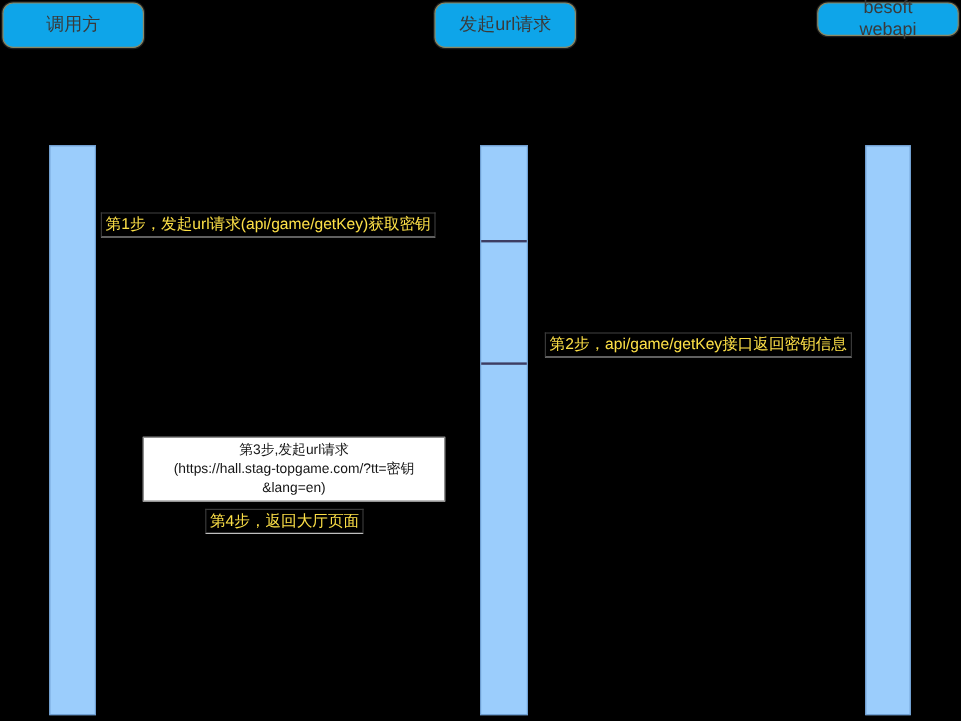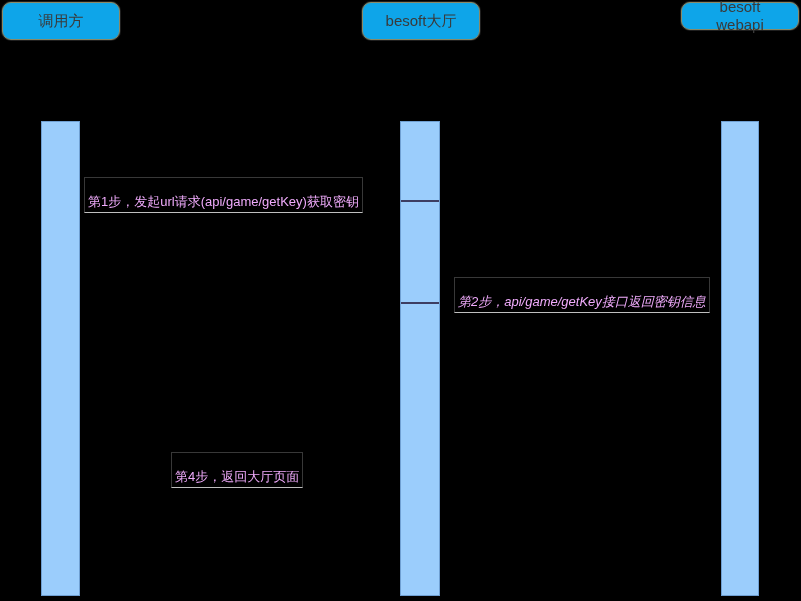--- a/index.html
+++ b/index.html
@@ -27,61 +27,63 @@
   }
   .bar-left  { left: 41px;  top: 121px; width: 39px; height: 475px; }
   .bar-mid   { left: 400px; top: 121px; width: 40px; height: 475px; display: flex; flex-direction: column; padding: 0; }
   .bar-right { left: 721px; top: 121px; width: 38px; height: 475px; }
   .seg  { box-sizing: border-box; width: 100%; }
   .seg1 { height: 78px; }
   .seg2 { height: 102px; border-top: 2px solid #3d3d62; }
   .seg3 { height: 293px; border-top: 2px solid #3d3d62; }
 
   .msg {
-    position: absolute; color: #f0abfc; font-size: 13px; line-height: 16px;
-    white-space: nowrap; padding: 16px 3px 2px;
+    position: absolute; color: #fde047; font-size: 13px; line-height: 16px;
+    white-space: nowrap; padding: 1px 3px 2px;
     border: 1px solid rgba(255,255,255,0.22);
     border-bottom-color: rgba(255,255,255,0.75);
     background: transparent;
   }
   .msg1 { left: 84px;  top: 177px; }
-  .msg2 { left: 454px; top: 277px; font-style: italic; }
-  .msg4 { left: 171px; top: 452px; text-align: center; }
+  .msg2 { left: 454px; top: 277px; }
+  .msg4 { left: 171px; top: 424px; text-align: center; }
 
   .note {
     position: absolute; box-sizing: border-box;
     background: #ffffff; color: #141414; border: 1px solid #8f8f8f;
     text-align: center; font-size: 11.5px; line-height: 16px;
     padding: 2px 3px; white-space: pre-line;
   }
   .note3 { left: 119px; top: 364px; width: 252px; min-height: 37px; }
 </style>
 </head>
 <body>
 
 <div class="canvas">
 
   <div class="actor actor1">
     <span>调用方</span>
   </div>
   <div class="actor actor2">
-    <span>besoft大厅</span>
+    <span>发起url请求</span>
   </div>
   <div class="actor actor3">
     <span>besoft
 webapi</span>
   </div>
 
   <div class="bar bar-left"></div>
 
   <div class="bar bar-mid">
     <div class="seg seg1"></div>
     <div class="seg seg2"></div>
     <div class="seg seg3"></div>
   </div>
 
   <div class="bar bar-right"></div>
 
   <div class="msg msg1">第1步，发起url请求(api/game/getKey)获取密钥</div>
   <div class="msg msg2">第2步，api/game/getKey接口返回密钥信息</div>
+  <div class="note note3">第3步,发起url请求
+(https://hall.stag-topgame.com/?tt=密钥&amp;lang=en)</div>
   <div class="msg msg4">第4步，返回大厅页面</div>
 
 </div>
 
 </body></html>

